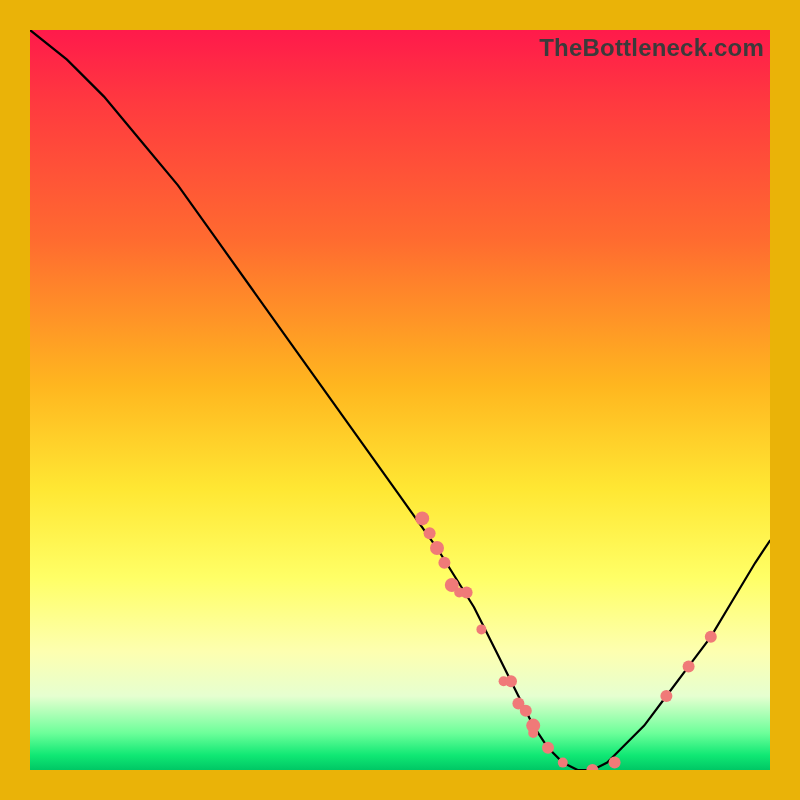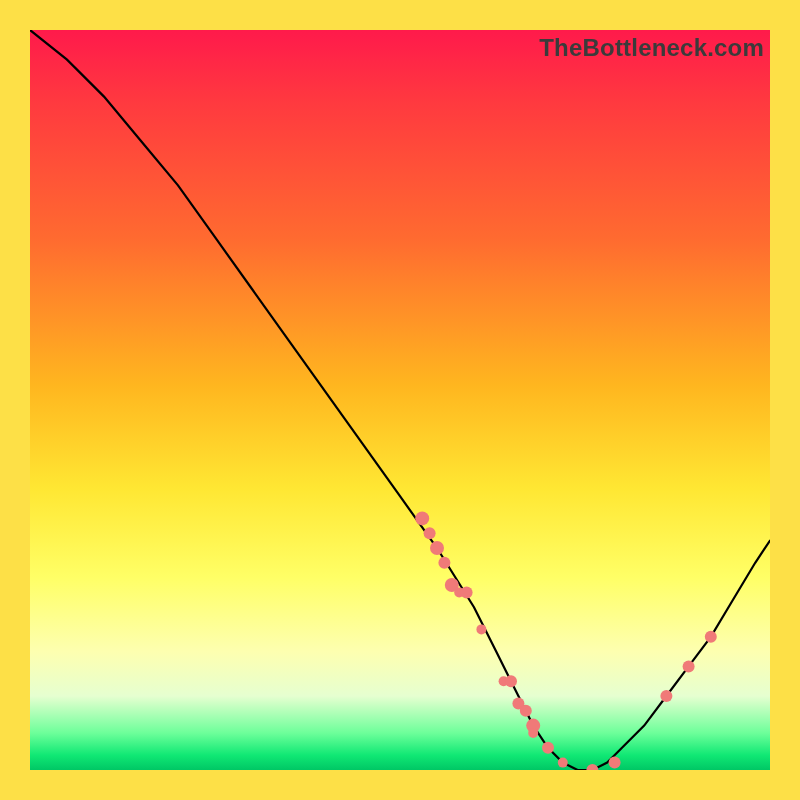--- a/index.html
+++ b/index.html
@@ -8,21 +8,21 @@
     width: 800px;
     height: 800px;
     background: #000;
     overflow: hidden;
     font-family: Arial, Helvetica, sans-serif;
   }
   .stage {
     position: relative;
     width: 800px;
     height: 800px;
-    background: #fde047;
+    background: #eab308;
   }
   .plot-area {
     position: absolute;
     left: 30px;
     top: 30px;
     width: 740px;
     height: 740px;
   }
   .gradient-bg {
     position: absolute;

